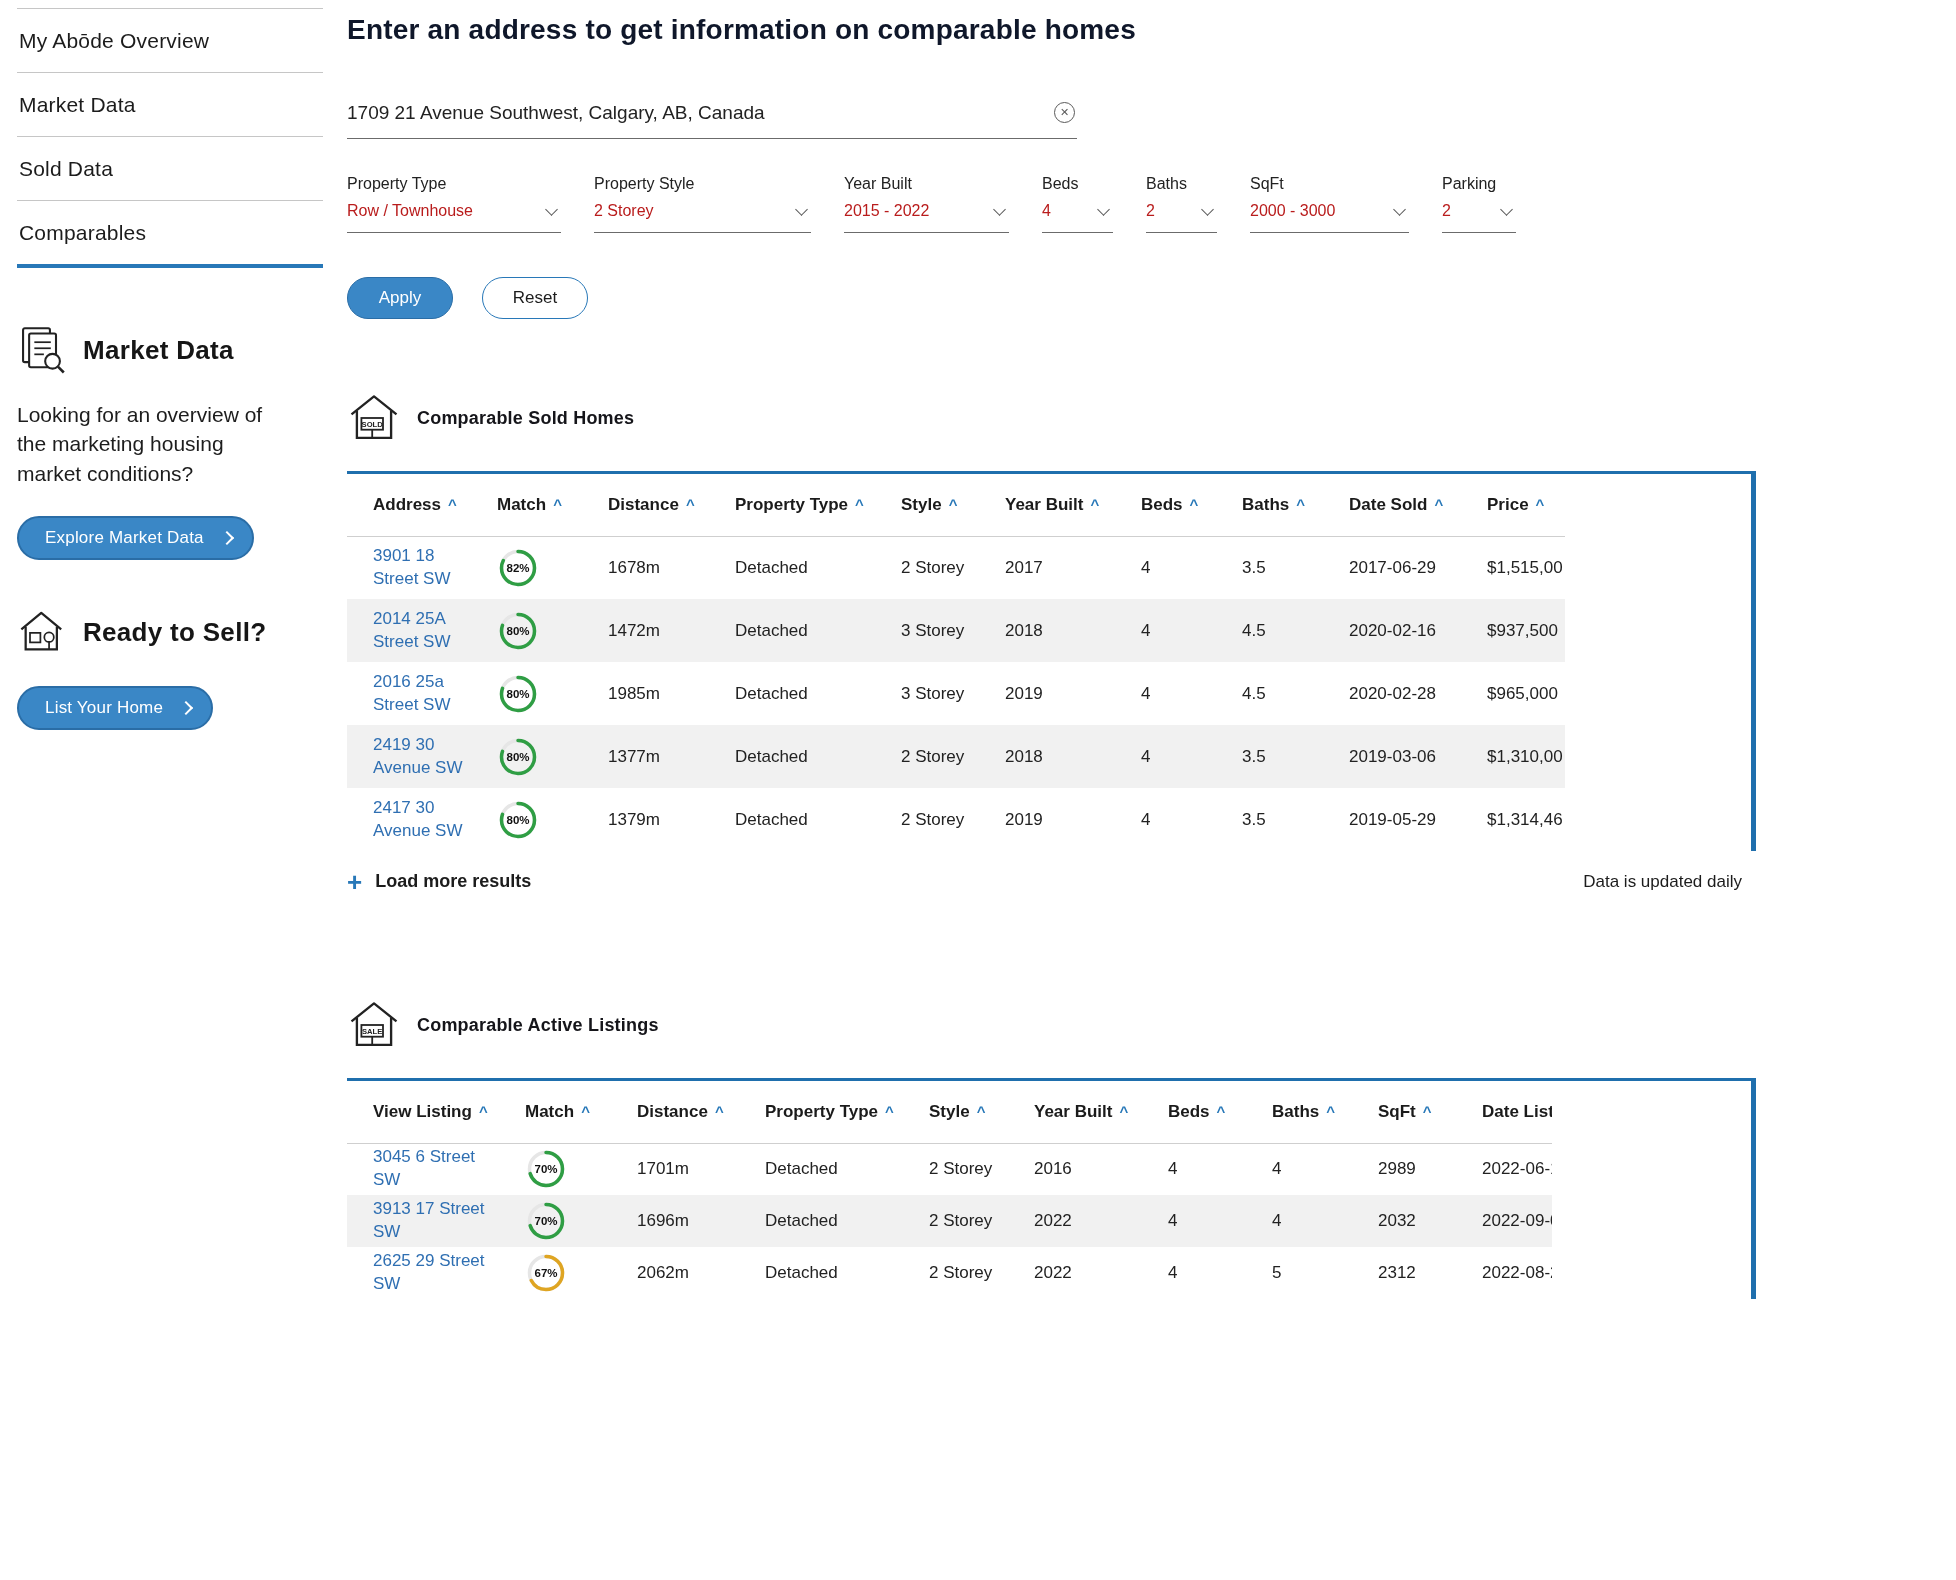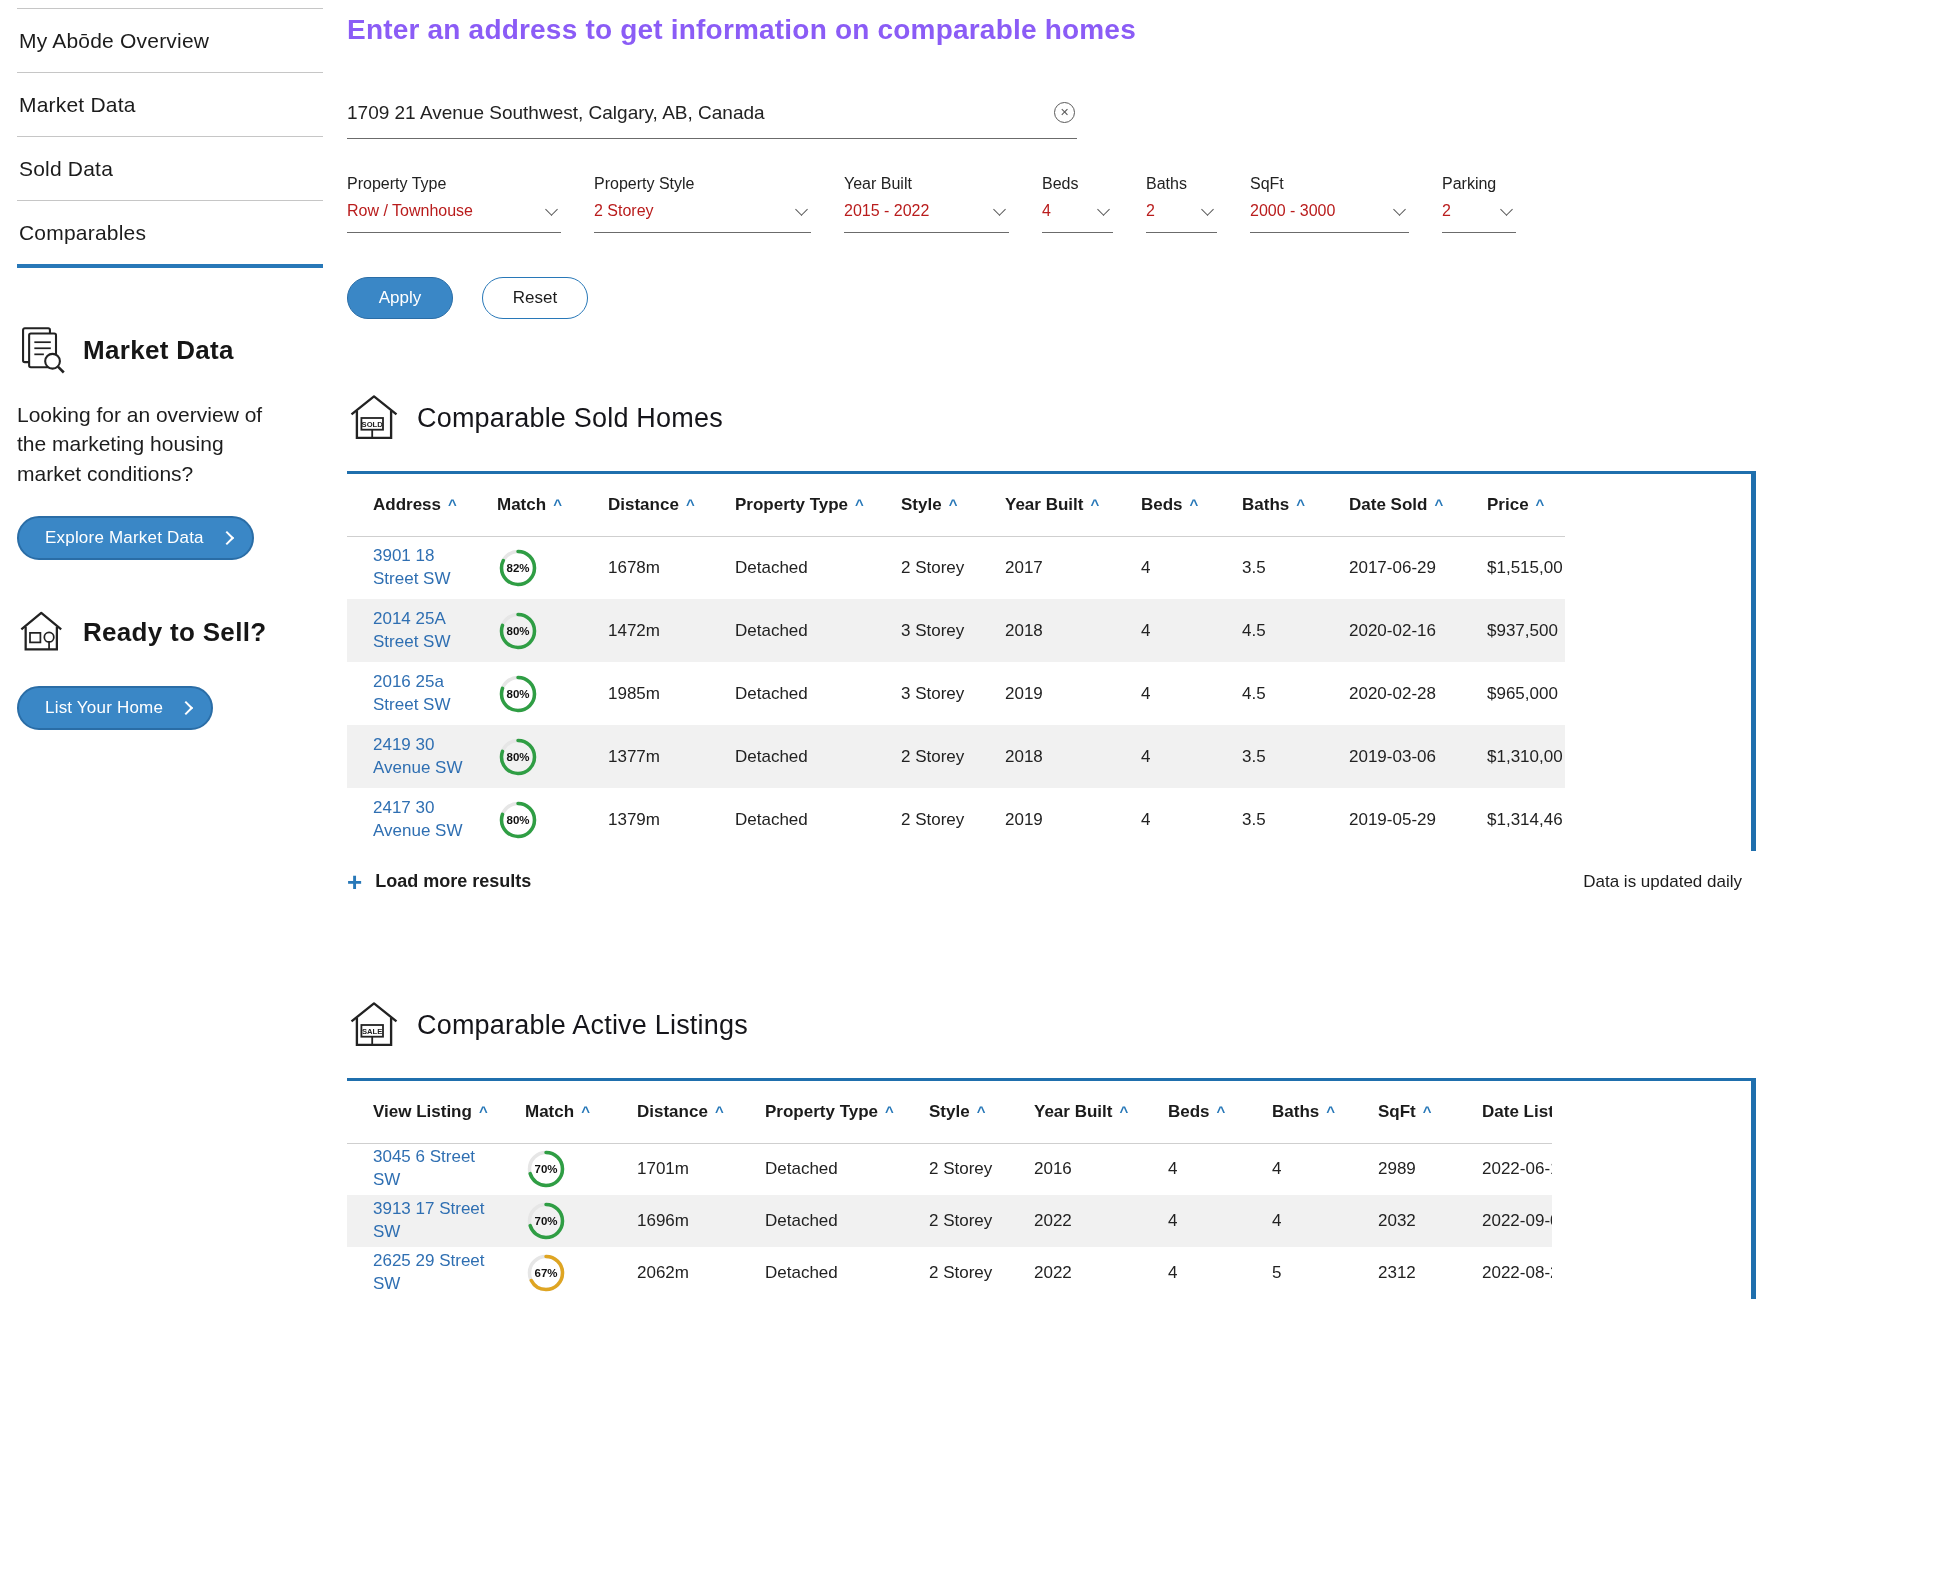--- a/index.html
+++ b/index.html
@@ -31,21 +31,21 @@
     background:#3a87c6; border:2px solid #2a6da6; color:#fff;
     font-size:17px; font-family:inherit; cursor:pointer; letter-spacing:.2px;
   }
   .chev-right {
     width:10px; height:10px; border-top:2.5px solid #fff; border-right:2.5px solid #fff;
     transform:rotate(45deg); display:inline-block;
   }
 
   
   .main { flex:1; padding:14px 12px 0 0; position:relative; min-width:0; }
-  .main-heading { font-size:28px; font-weight:700; color:#8b5cf6; letter-spacing:.2px; }
+  .main-heading { font-size:28px; font-weight:700; color:#0f172a; letter-spacing:.2px; }
 
   .address-wrap {
     margin-top:52px; width:730px; position:relative;
     border-bottom:1px solid #6b6b6b; padding:4px 0 14px;
   }
   .address-input {
     border:none; outline:none; background:transparent;
     width:680px; font-size:19px; color:#222; font-family:inherit;
   }
   .clear-icon {
@@ -75,21 +75,21 @@
   }
   .reset-btn {
     width:106px; height:42px; border-radius:21px; background:#fff;
     border:1.5px solid #2878b8; color:#1c1c1c; font-size:17px; font-family:inherit; cursor:pointer;
   }
 
   .section-head { display:flex; align-items:center; gap:16px; }
   .sold-head { margin-top:72px; }
   .active-head { margin-top:106px; }
   .section-icon { width:54px; height:54px; flex:0 0 54px; }
-  .section-title { font-size:27px; font-weight:400; color:#15151a; letter-spacing:.2px; }
+  .section-title { font-size:18px; font-weight:700; color:#15151a; letter-spacing:.2px; }
 
   .table-wrap { margin-top:26px; position:relative; border-top:3px solid #1f6fad; }
   .blue-strip { position:absolute; right:0; top:-3px; bottom:0; width:5px; background:#1f6fad; }
 
   table.cmp-table { border-collapse:collapse; table-layout:fixed; }
   .cmp-table thead th {
     height:62px; text-align:left; vertical-align:middle;
     font-size:17px; font-weight:700; color:#1b1b1b;
     border-bottom:1px solid #cfcfcf; overflow:hidden; white-space:nowrap;
   }

